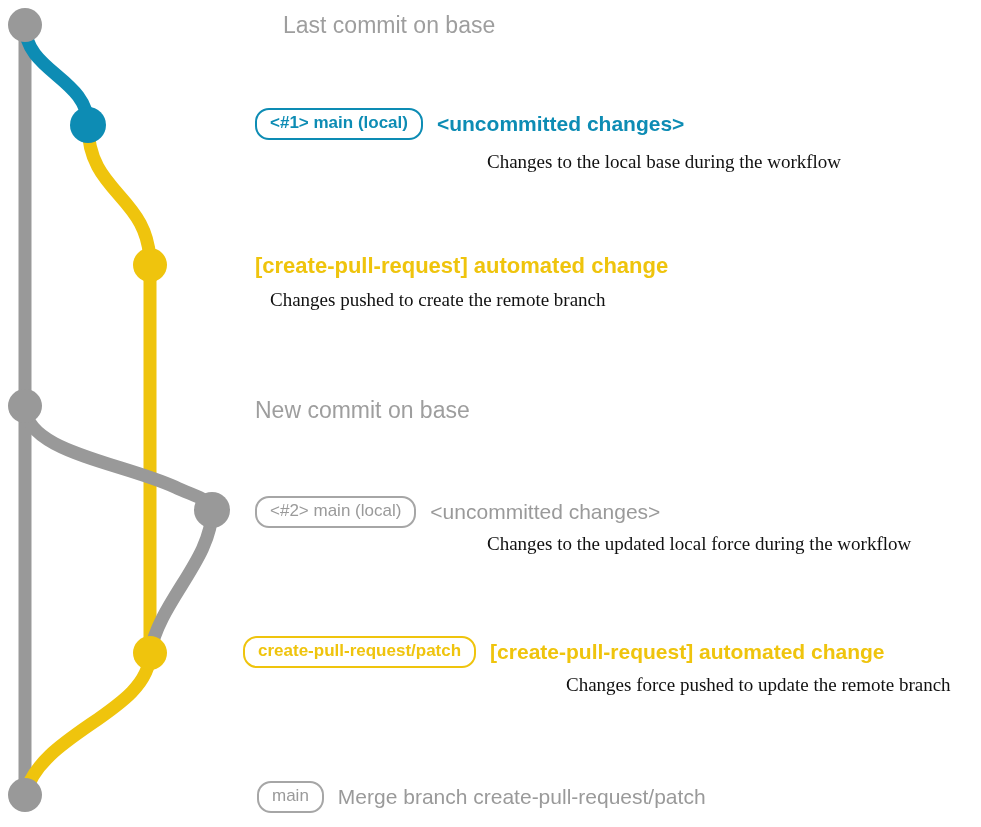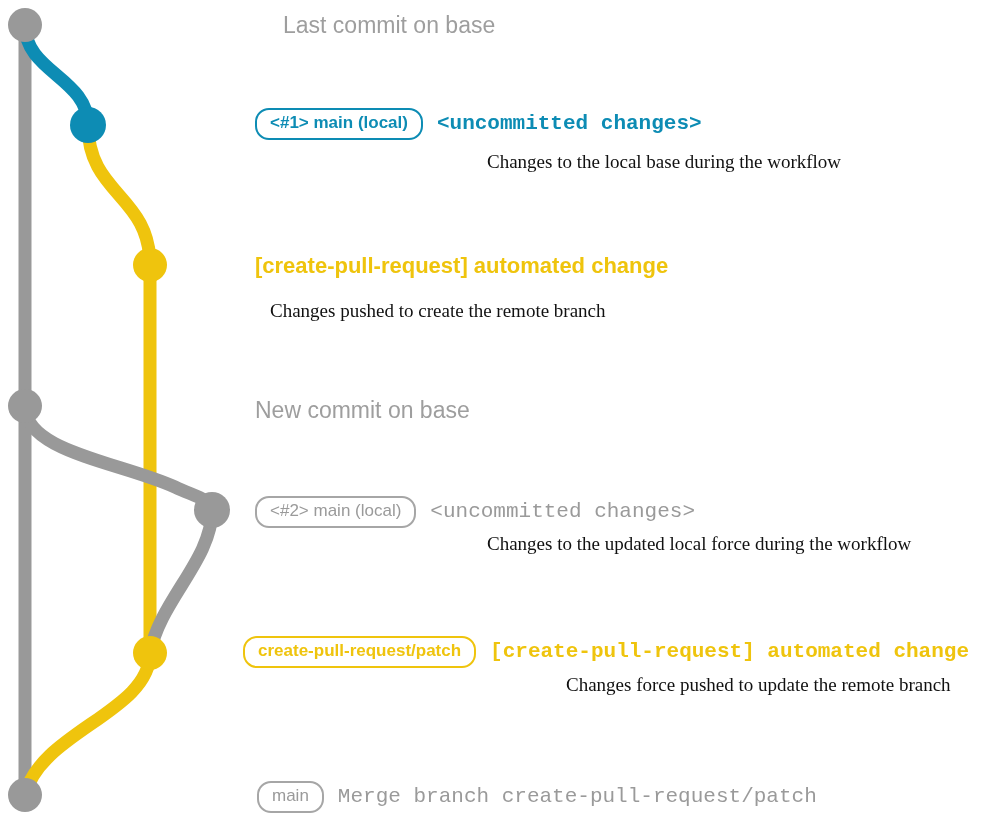--- a/index.html
+++ b/index.html
@@ -45,21 +45,20 @@
     background: transparent;
     box-sizing: border-box;
   }
   .pill.blue { border-color: #0d8cb4; color: #0d8cb4; font-weight: bold; }
   .pill.yellow { border-color: #efc40d; color: #efc40d; font-weight: bold; }
   .pill.gray { border-color: #a6a6a6; color: #9a9a9a; }
   .subject {
     font-size: 21px;
     line-height: 1.05;
     margin-left: 14px;
-    font-family: Liberation Mono, monospace;
   }
   .subject.blue { color: #0d8cb4; font-weight: bold; }
   .subject.yellow { color: #efc40d; font-weight: bold; }
   .subject.gray { color: #9a9a9a; }
   .headline {
     position: absolute;
     font-size: 23px;
     line-height: 1.05;
     white-space: nowrap;
   }
@@ -111,21 +110,21 @@
 
   <div class="headline gray" style="left:255px; top:13px;margin-left:28px;">Last commit on base</div>
 
   <div class="row" style="left:255px; top:108px;">
     <span class="pill blue">&lt;#1&gt; main (local)</span>
     <span class="subject blue">&lt;uncommitted changes&gt;</span>
   </div>
   <div class="note" style="left:487px; top:152px;">Changes to the local base during the workflow</div>
 
   <div class="headline yellow" style="left:255px; top:254px;">[create-pull-request] automated change</div>
-  <div class="note" style="left:270px; top:290px;margin-top:11px;">Changes pushed to create the remote branch</div>
+  <div class="note" style="left:270px; top:290px;">Changes pushed to create the remote branch</div>
 
   <div class="headline gray" style="left:255px; top:398px;">New commit on base</div>
 
   <div class="row" style="left:255px; top:496px;">
     <span class="pill gray">&lt;#2&gt; main (local)</span>
     <span class="subject gray">&lt;uncommitted changes&gt;</span>
   </div>
   <div class="note" style="left:487px; top:534px;">Changes to the updated local force during the workflow</div>
 
   <div class="row" style="left:243px; top:636px;">

